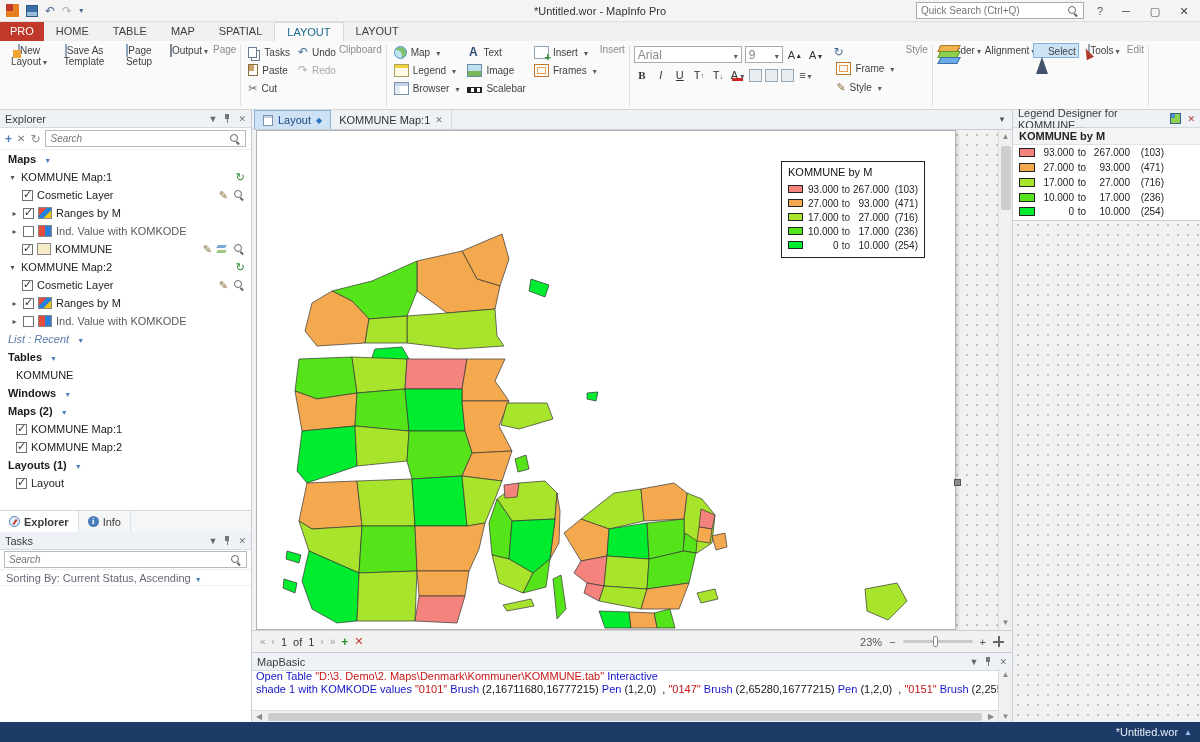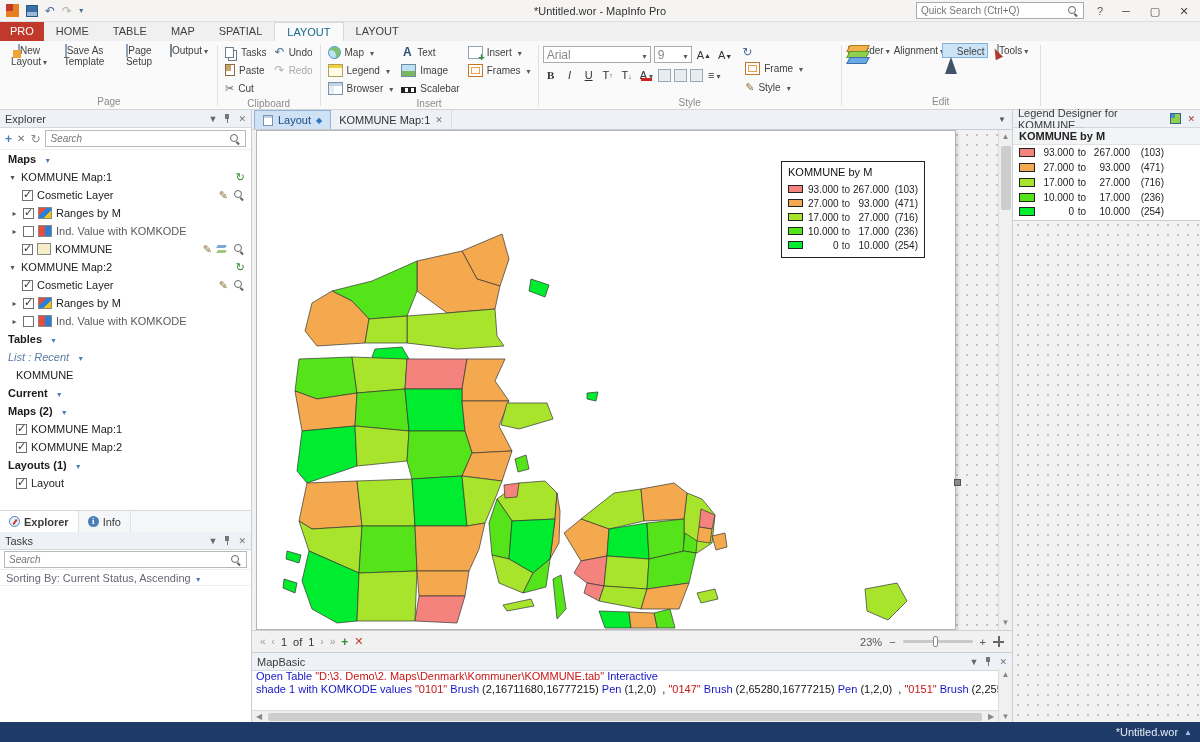--- a/index.html
+++ b/index.html
@@ -22,21 +22,21 @@
 .winbtn{width:20px;text-align:center;color:#444;font-size:11px;line-height:20px}
 
 
 .tabrow{position:absolute;top:22px;left:0;right:0;height:19px;background:#f0f0f0;display:flex;align-items:flex-start}
 .rtab{padding:2px 12px 3px;font-size:11px;color:#3f3f3f;height:19px;line-height:14px}
 .rtab.pro{background:#c0392b;color:#fff;padding:2px 10px 3px}
 .rtab.active{background:#fafafa;color:#17698e;border:1px solid #d8d8d8;border-bottom:0}
 
 
 .ribbon{position:absolute;top:41px;left:0;right:0;height:69px;background:#fafafa;border-bottom:1px solid #d5d5d5;display:flex;align-items:stretch;padding:1px 2px 0}
-.rgroup{display:flex;flex-direction:column;padding:1px 3px 0}
+.rgroup{display:flex;flex-direction:row;padding:1px 3px 0}
 .rg-items{flex:1;display:flex;align-items:flex-start;gap:2px}
 .rg-label{height:14px;text-align:center;color:#8a8a8a;font-size:10px;line-height:13px}
 .vsep{width:1px;background:#e0e0e0;margin:3px 1px}
 .bb{width:48px;text-align:center;font-size:10px;color:#3f3f3f;padding-top:2px;line-height:11px}
 .bb.wide{width:58px}
 .bi{width:24px;height:22px;margin:1px auto 3px;position:relative}
 .bi-page{background:#fff;border:1px solid #8fa3bb;box-shadow:inset -4px 4px 0 #dce7f2}
 .bi-newlayout::after{content:"";position:absolute;right:-2px;bottom:-2px;width:8px;height:8px;background:#f0a330}
 .bi-template{background:#fff;border:1px solid #8fa3bb;box-shadow:inset 0 5px 0 #7fb2d8}
 .bi-setup{background:#e9eef3;border:1px solid #8fa3bb;box-shadow:inset 0 -6px 0 #b9c7d6}
@@ -461,32 +461,32 @@
           <span class="thumb th-ranges"></span>
           <span>Ranges by M</span>
         </div>
       <div class="trow" style="padding-left:10px">
           <span class="exp">▸</span>
           <span class="cb"></span>
           <span class="thumb th-ind"></span>
           <span class="muted">Ind. Value with KOMKODE</span>
         </div>
       <div class="trow">
+          <span class="listrecent">List : Recent</span>
+          <span class="bluecaret"></span>
+        </div>
+      <div class="trow">
           <span class="sec">Tables</span>
           <span class="bluecaret"></span>
         </div>
-      <div class="trow">
-          <span class="listrecent">List : Recent</span>
-          <span class="bluecaret"></span>
-        </div>
       <div class="trow indent2">
           <span>KOMMUNE</span>
         </div>
       <div class="trow">
-          <span class="sec">Current</span>
+          <span class="sec">Windows</span>
           <span class="bluecaret"></span>
         </div>
       <div class="trow">
           <span class="sec">Maps (2)</span>
           <span class="bluecaret"></span>
         </div>
       <div class="trow indent2">
           <span class="cb on"></span>
           <span>KOMMUNE Map:1</span>
         </div>

